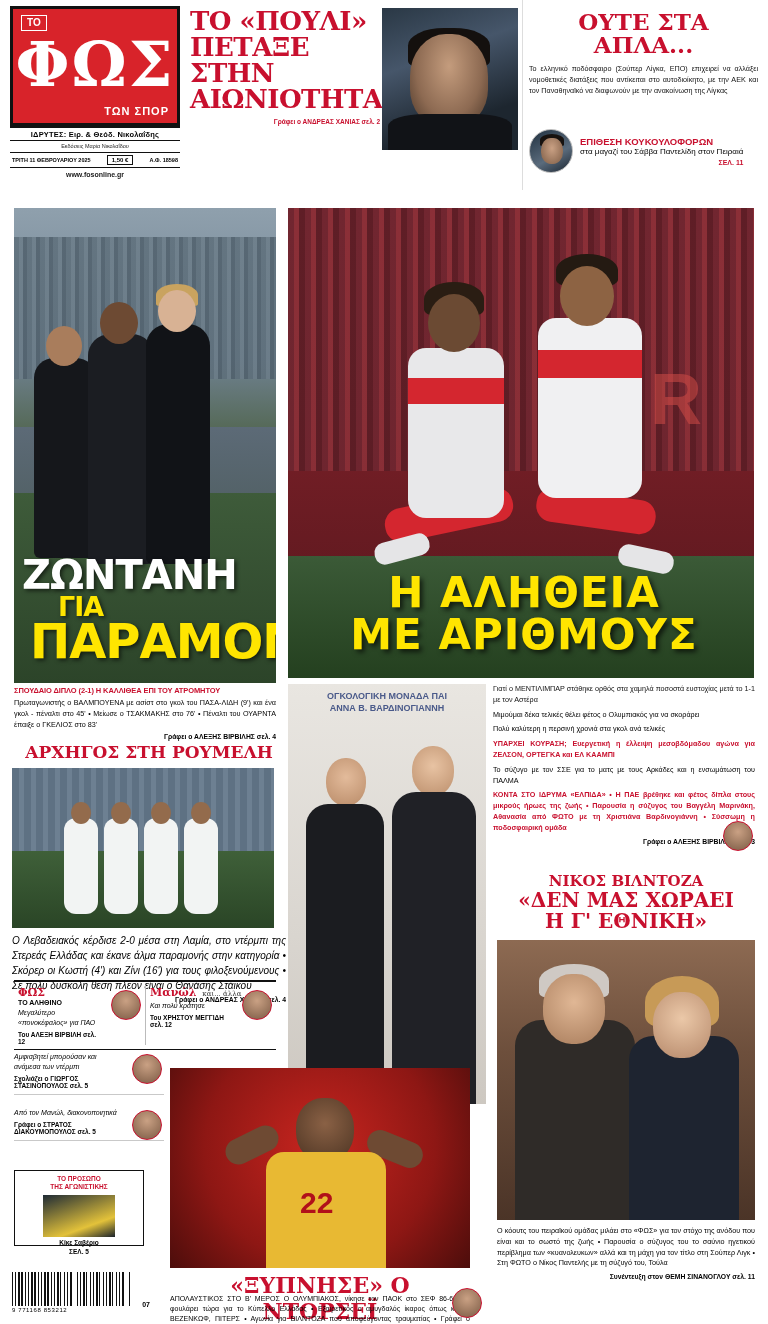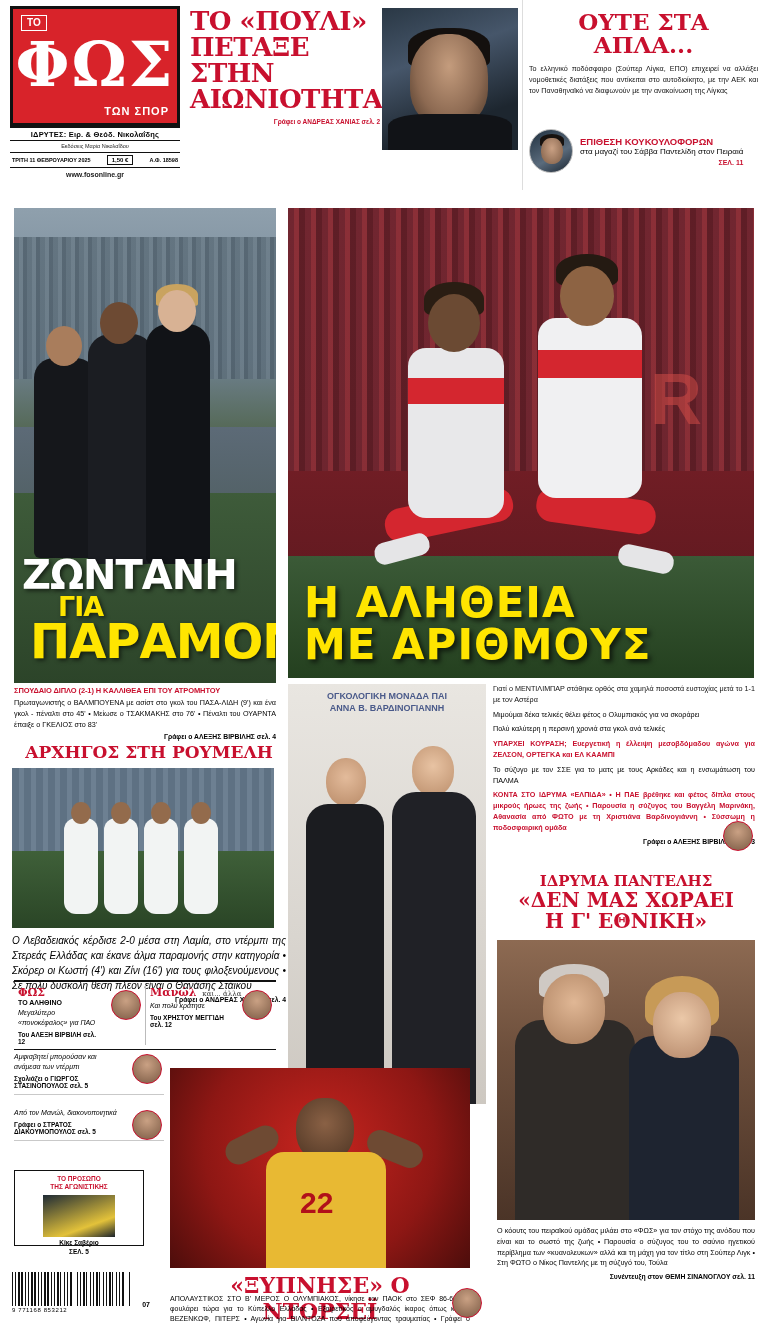--- a/index.html
+++ b/index.html
@@ -233,22 +233,22 @@
   .rp-p2s{ position:absolute; left:250px; top:142px; width:104px; height:28px; background:#d4262f;}
   .rp-h1 { position:absolute; left:140px; top:86px; width:52px; height:58px; background:#6b4a33; border-radius:50%;}
   .rp-h1h{ position:absolute; left:136px; top:74px; width:60px; height:34px; background:#2a1d13; border-radius:50% 50% 20% 20%;}
   .rp-h2 { position:absolute; left:272px; top:58px; width:54px; height:60px; background:#8d6343; border-radius:50%;}
   .rp-h2h{ position:absolute; left:268px; top:46px; width:62px; height:32px; background:#241a12; border-radius:50% 50% 20% 20%;}
   .rp-leg1{ position:absolute; left:96px; top:290px; width:130px; height:34px; background:#d4262f; border-radius:16px; transform: rotate(-12deg);}
   .rp-leg2{ position:absolute; left:248px; top:286px; width:120px; height:34px; background:#d4262f; border-radius:16px; transform: rotate(8deg);}
   .rp-sock1{position:absolute; left:86px; top:330px; width:56px; height:22px; background:#e5e5e7; border-radius:10px; transform: rotate(-15deg);}
   .rp-sock2{position:absolute; left:330px; top:340px; width:56px; height:22px; background:#e5e5e7; border-radius:10px; transform: rotate(12deg);}
   .rp-title {
-    position: absolute; left: 16px; bottom: 12px; width: 440px;
-    text-align: left;
+    position: absolute; left: 16px; bottom: 22px; width: 440px;
+    text-align: center;
     font-family: "DejaVu Sans", sans-serif;
     font-weight: bold; color:#ffe500; line-height: 1.0;
     text-shadow: 3px 3px 5px rgba(0,0,0,.65);
   }
   .rp-l1 { font-size: 42px; letter-spacing: 1px;}
   .rp-l2 { font-size: 42px; letter-spacing: 1px;}
 
   
   .bullets {
     position: absolute; left: 493px; top: 684px; width: 262px;
@@ -542,21 +542,21 @@
     </div>
     <div class="cp-hr1"></div>
     <div class="cp-hr2"></div>
     <div class="cp-f1"></div>
     <div class="cp-f2"></div>
     <div class="cp-w1"></div>
     <div class="cp-w2"></div>
   </div>
 
   <div class="np">
-    <div class="np-k">ΙΔΡΥΜΑ ΠΑΝΤΕΛΗΣ</div>
+    <div class="np-k">ΝΙΚΟΣ ΒΙΛΝΤΟΖΑ</div>
     <div class="np-t">«ΔΕΝ ΜΑΣ ΧΩΡΑΕΙ</div>
     <div class="np-t">Η Γ' ΕΘΝΙΚΗ»</div>
     <div class="np-photo">
       <div class="np-m"></div>
       <div class="np-w"></div>
       <div class="np-mh"></div>
       <div class="np-mf"></div>
       <div class="np-wh"></div>
       <div class="np-wf"></div>
     </div>

